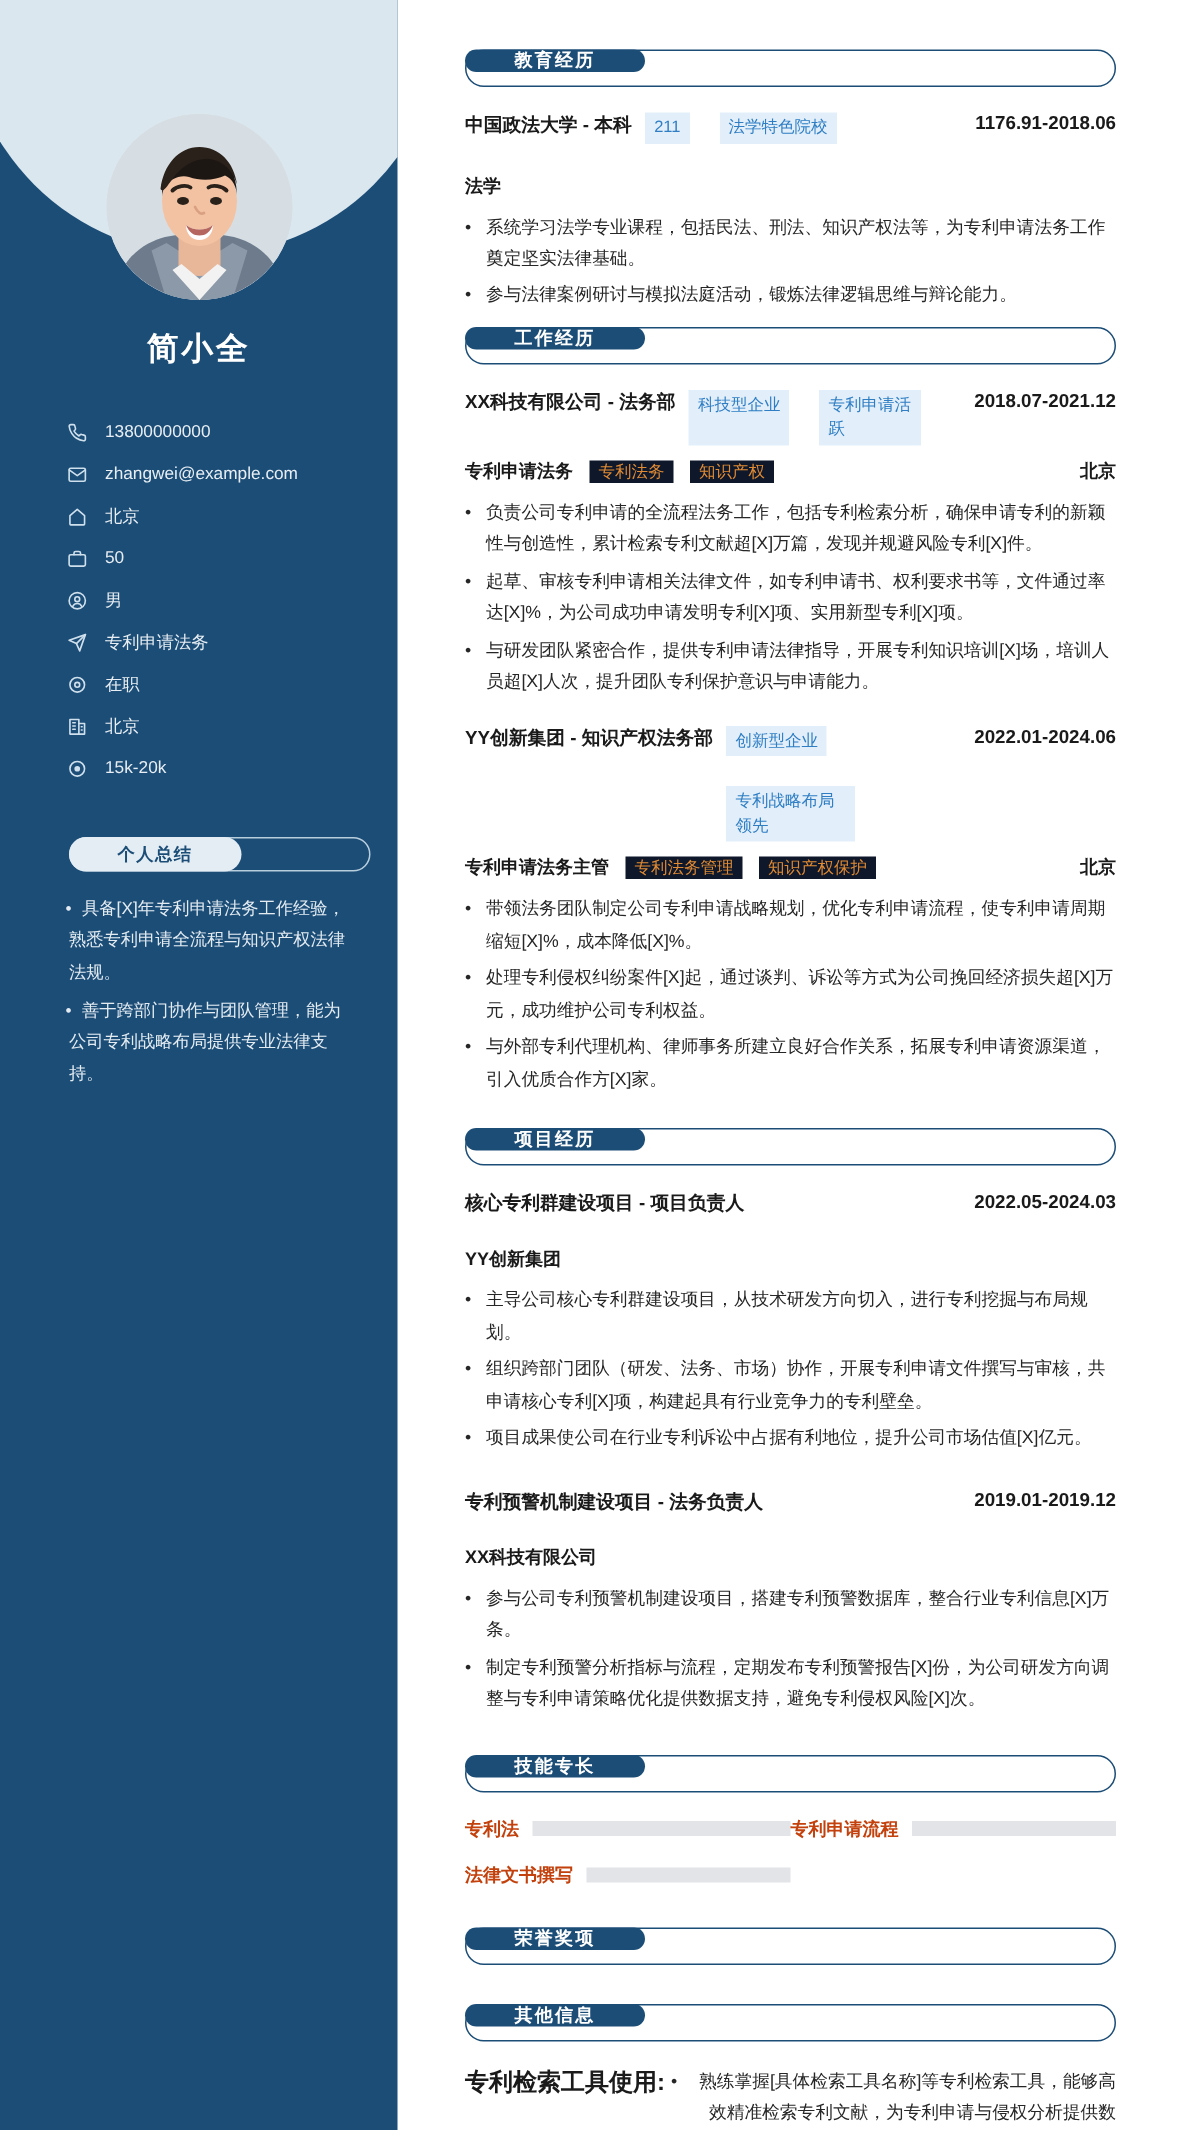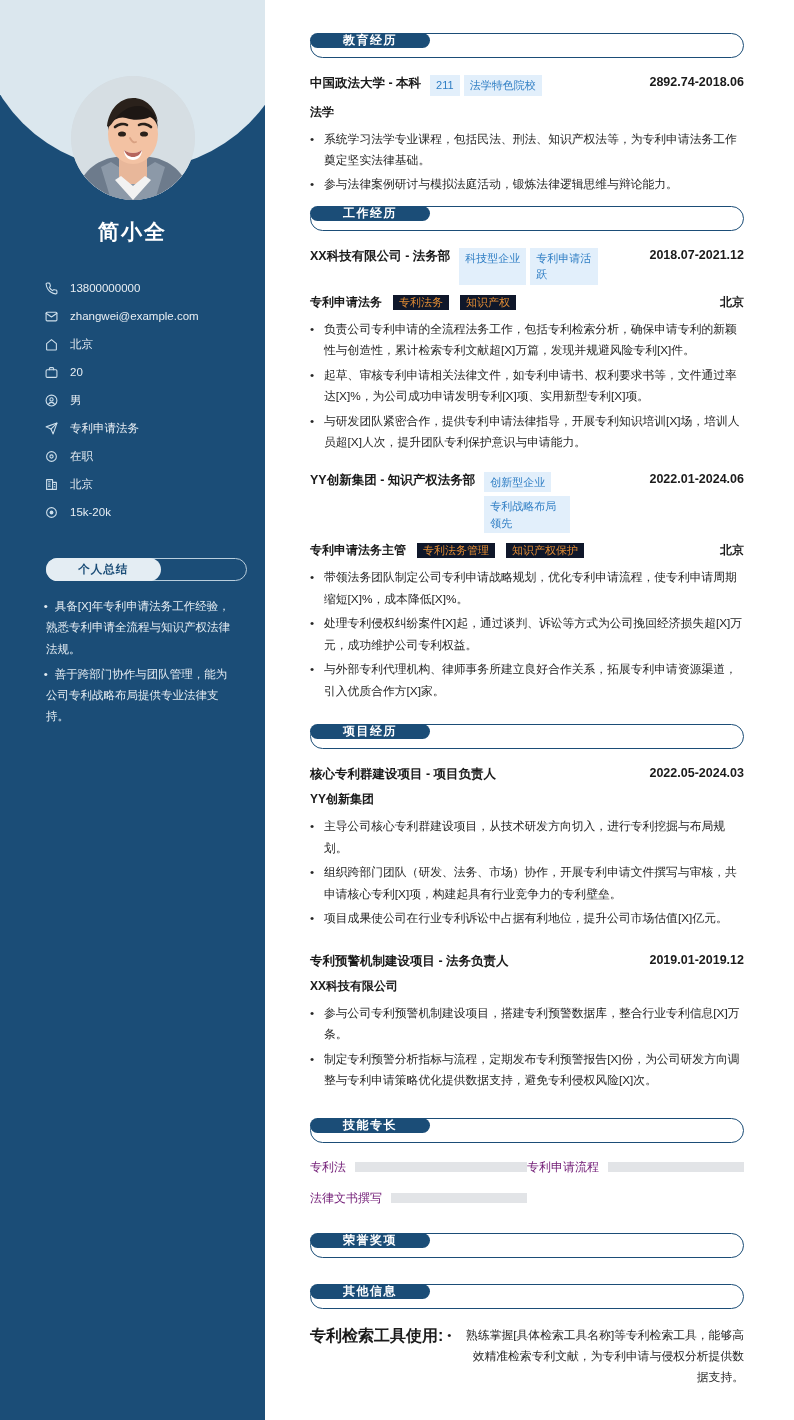--- a/index.html
+++ b/index.html
@@ -178,21 +178,21 @@
   .entry-title {
     font-size: 12.5px;
     font-weight: bold;
     color: #1a1a1a;
     line-height: 1.45;
     max-width: 168px;
   }
   .entry-title.wide { max-width: none; flex: 1; }
   .entry-tags {
     display: flex;
-    gap: 4px;
+    gap: 20px;
     flex: 1;
     flex-wrap: wrap;
     padding-top: 1px;
   }
   .tag-blue {
     background: #e2effb;
     color: #2f7ec4;
     font-size: 11px;
     line-height: 1.5;
     padding: 2px 6px;
@@ -204,21 +204,21 @@
     font-weight: bold;
     color: #1a1a1a;
     white-space: nowrap;
     margin-left: auto;
     padding-top: 1px;
   }
   .entry-sub {
     font-size: 12px;
     font-weight: bold;
     color: #1a1a1a;
-    margin-top: 8px;
+    margin-top: 20px;
   }
   .entry-role-row {
     display: flex;
     align-items: center;
     gap: 11px;
     margin-top: 9px;
   }
   .role-name {
     font-size: 12px;
     font-weight: bold;
@@ -263,22 +263,22 @@
     row-gap: 14px;
   }
   .skill {
     width: 50%;
     display: flex;
     align-items: center;
     gap: 9px;
   }
   .skill-label {
     font-size: 12px;
-    font-weight: normal;
-    color: #701a75;
+    font-weight: bold;
+    color: #c2410c;
     white-space: nowrap;
   }
   .skill-bar {
     height: 10px;
     background: #e2e4e7;
     flex: 1;
     max-width: 175px;
   }
 
   
@@ -387,21 +387,21 @@
         </span>
         <span class="contact-text">北京</span>
       </li>
       <li class="contact-item">
         <span class="contact-icon">
           <svg viewBox="0 0 24 24" fill="none" stroke="currentColor" stroke-width="2" stroke-linecap="round" stroke-linejoin="round">
               <rect x="2" y="7" width="20" height="14" rx="2"></rect>
               <path d="M8 7V5a2 2 0 0 1 2-2h4a2 2 0 0 1 2 2v2"></path>
             </svg>
         </span>
-        <span class="contact-text">20</span>
+        <span class="contact-text">50</span>
       </li>
       <li class="contact-item">
         <span class="contact-icon">
           <svg viewBox="0 0 24 24" fill="none" stroke="currentColor" stroke-width="2" stroke-linecap="round" stroke-linejoin="round">
               <circle cx="12" cy="12" r="10"></circle>
               <circle cx="12" cy="10" r="3"></circle>
               <path d="M6.5 19a6 6 0 0 1 11 0"></path>
             </svg>
         </span>
         <span class="contact-text">男</span>
@@ -467,21 +467,21 @@
         </div>
       </div>
 
       <div class="entry">
         <div class="entry-top">
           <div class="entry-title">中国政法大学 - 本科</div>
           <div class="entry-tags">
             <span class="tag-blue">211</span>
             <span class="tag-blue" style="max-width:none">法学特色院校</span>
           </div>
-          <div class="entry-date">2892.74-2018.06</div>
+          <div class="entry-date">1176.91-2018.06</div>
         </div>
         <div class="entry-sub">法学</div>
         <ul class="bullets">
           <li class="bullet">系统学习法学专业课程，包括民法、刑法、知识产权法等，为专利申请法务工作奠定坚实法律基础。</li>
           <li class="bullet">参与法律案例研讨与模拟法庭活动，锻炼法律逻辑思维与辩论能力。</li>
         </ul>
       </div>
     </section>
 
     <section class="section">

